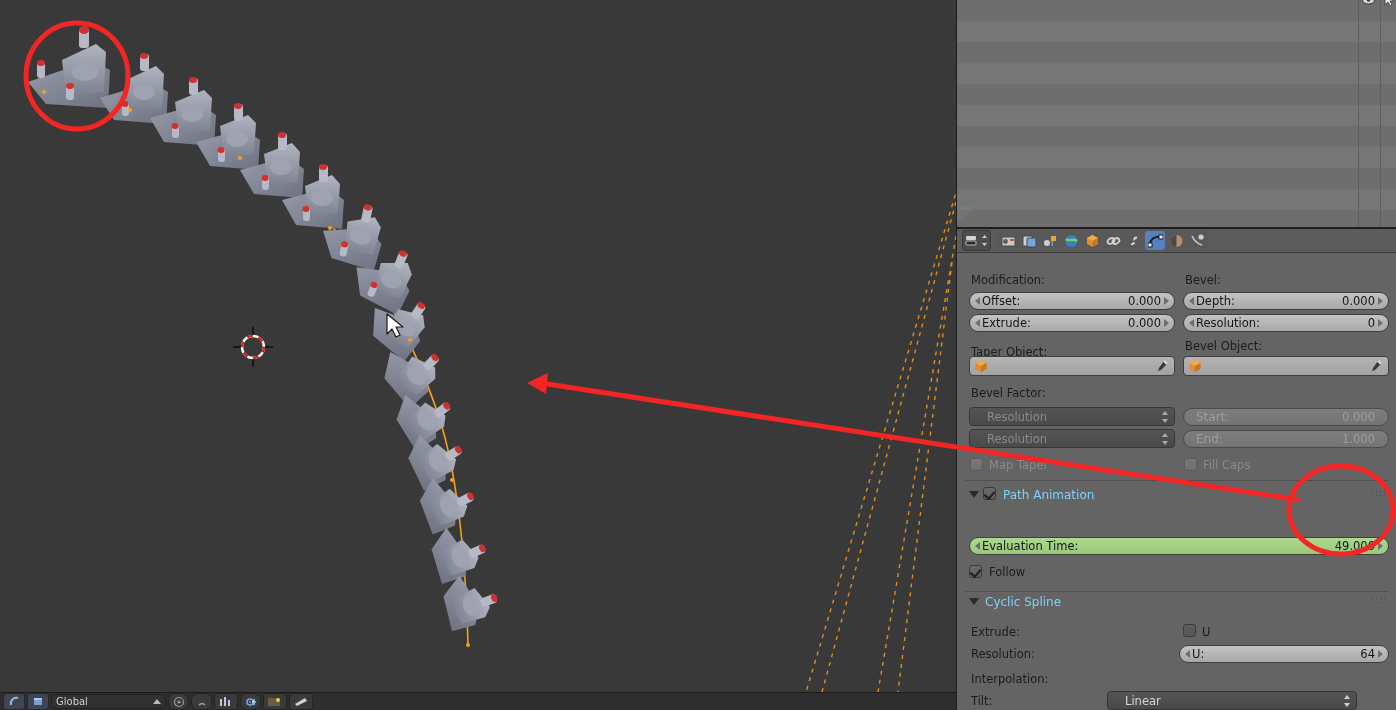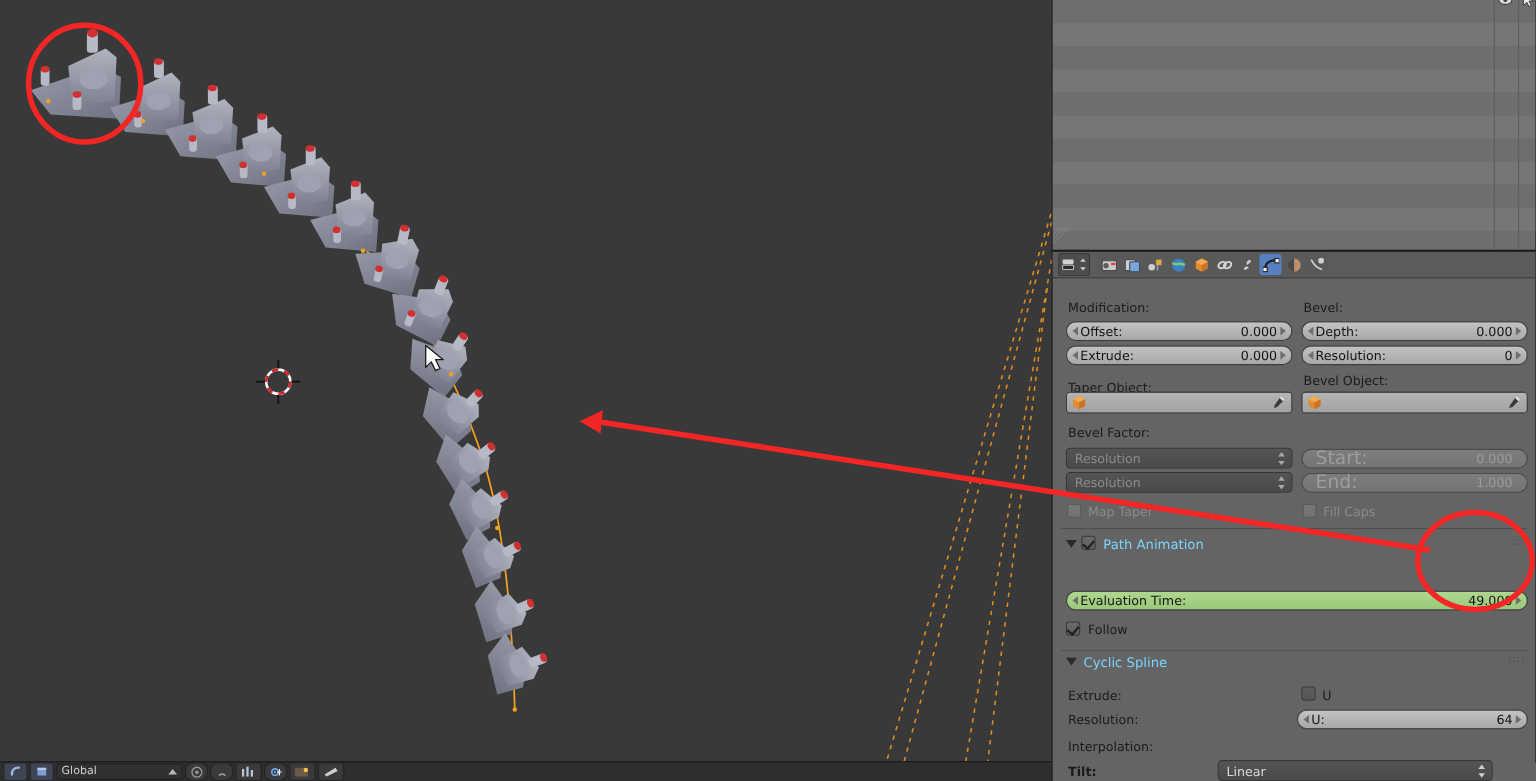--- a/index.html
+++ b/index.html
@@ -75,30 +75,30 @@
   
   .objf{position:absolute;height:20px;border-radius:4px;
         background:linear-gradient(#b4b4b4,#a2a2a2);border:1px solid #3f3f3f;
         box-sizing:border-box;display:flex;align-items:center;padding:0 4px;}
   .cubeicon{width:14px;height:14px;}
   .eyedrop{position:absolute;right:5px;top:2px;width:14px;height:14px;}
 
   
   .enum{position:absolute;height:19px;border-radius:4px;
         background:linear-gradient(#545454,#4a4a4a);border:1px solid #353535;
-        box-sizing:border-box;display:flex;align-items:center;padding-left:7px;}
+        box-sizing:border-box;display:flex;align-items:center;padding-left:17px;}
   .enum .et{font-size:11.5px;color:#d8d8d8;}
   .enum.dim .et{color:#8b8b8b;}
   .enum .updown{position:absolute;right:5px;top:2px;width:8px;height:14px;}
 
   
   .dimf{position:absolute;height:18px;border-radius:9px;
         background:linear-gradient(#7d7d7d,#747474);border:1px solid #4b4b4b;
         box-sizing:border-box;display:flex;align-items:center;}
-  .dimf .nl{position:absolute;left:12px;font-size:17px;color:#9d9d9d;}
+  .dimf .nl{position:absolute;left:12px;font-size:12px;color:#9d9d9d;}
   .dimf .nv{position:absolute;right:13px;font-size:11.5px;color:#9d9d9d;}
 
   
   .cbx{position:absolute;width:13px;height:13px;border-radius:3px;
        background:linear-gradient(#5e5e5e,#555);border:1px solid #3a3a3a;
        box-sizing:border-box;}
   .cbx.on{background:linear-gradient(#6a6a6a,#5f5f5f);}
   .cbx.on:after{content:"";position:absolute;left:2px;top:1px;width:5px;height:8px;
        border:solid #1f1f1f;border-width:0 2px 2px 0;transform:rotate(40deg);}
   .cbx.dim{background:linear-gradient(#787878,#707070);border-color:#5b5b5b;}
@@ -592,21 +592,21 @@
       <div class="lbl" style="left:14px;top:394px;">Resolution:</div>
       <div class="numf" style="left:222px;top:392px;width:210px;">
         <span class="ar-l"></span>
         <span class="nl">U:</span>
         <span class="nv">64</span>
         <span class="ar-r"></span>
       </div>
 
       <div class="lbl" style="left:14px;top:419px;">Interpolation:</div>
 
-      <div class="lbl" style="left:14px;top:441px;font-weight:bold;">Tilt:</div>
+      <div class="lbl" style="left:14px;top:441px;">Tilt:</div>
       <div class="enum" style="left:150px;top:438px;width:250px;">
         <span class="et">Linear</span>
         <svg class="updown" viewBox="0 0 8 14">
           <path d="M4,1 L7,5 L1,5 Z" fill="#cfcfcf"></path>
             <path d="M4,13 L1,9 L7,9 Z" fill="#cfcfcf"></path>
         </svg>
       </div>
 
     </div>
   </div>

